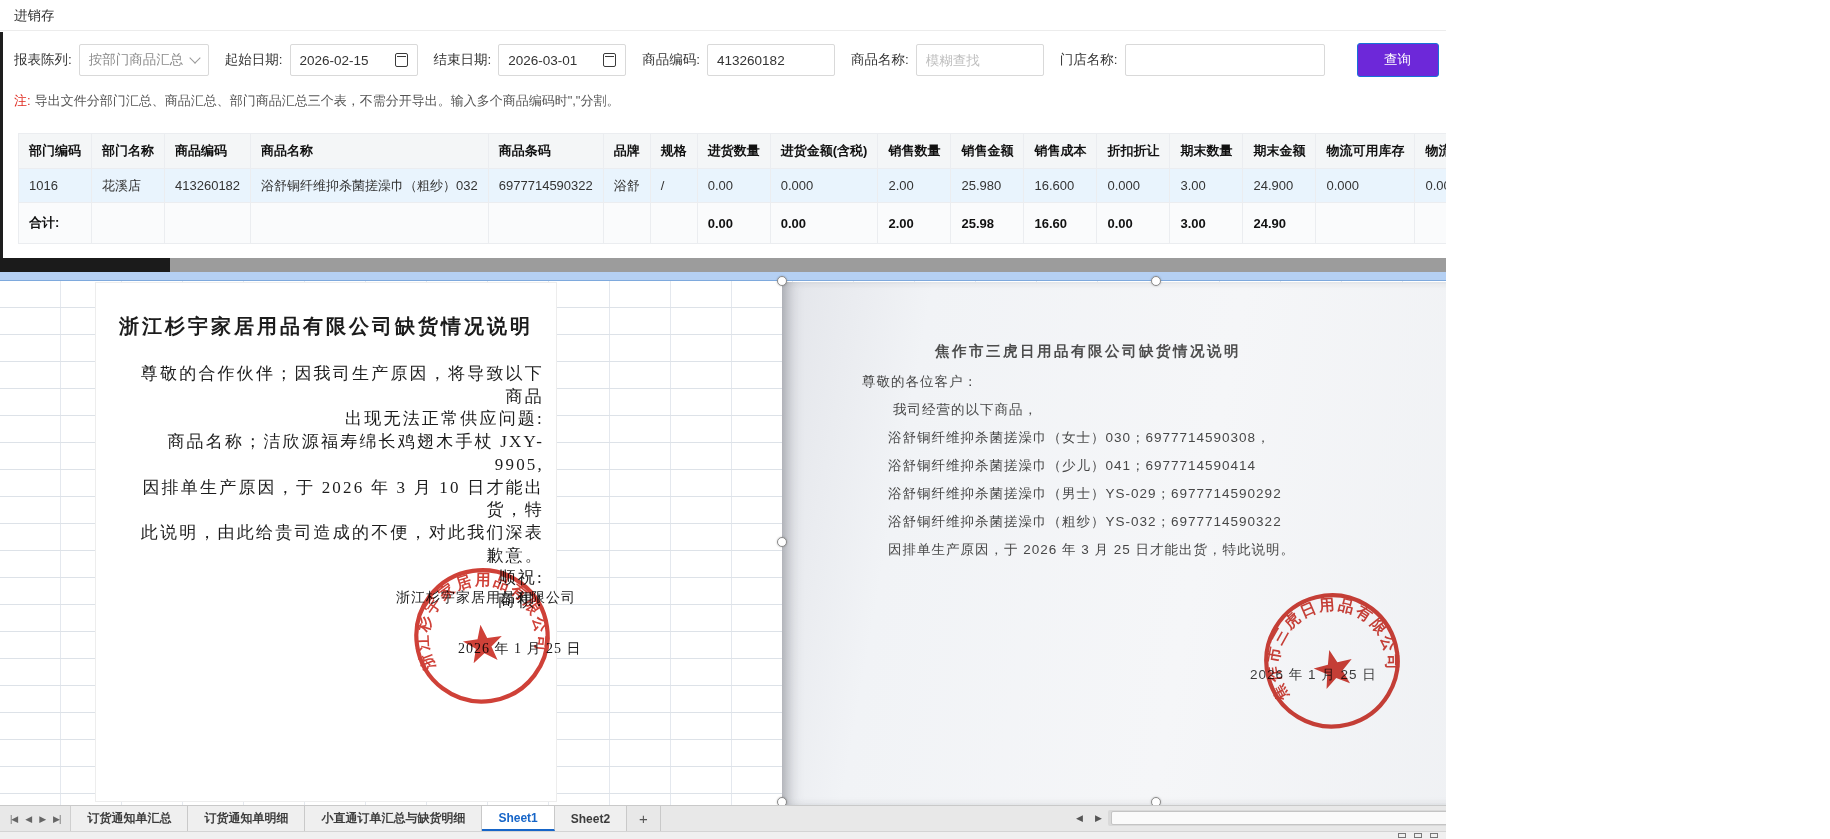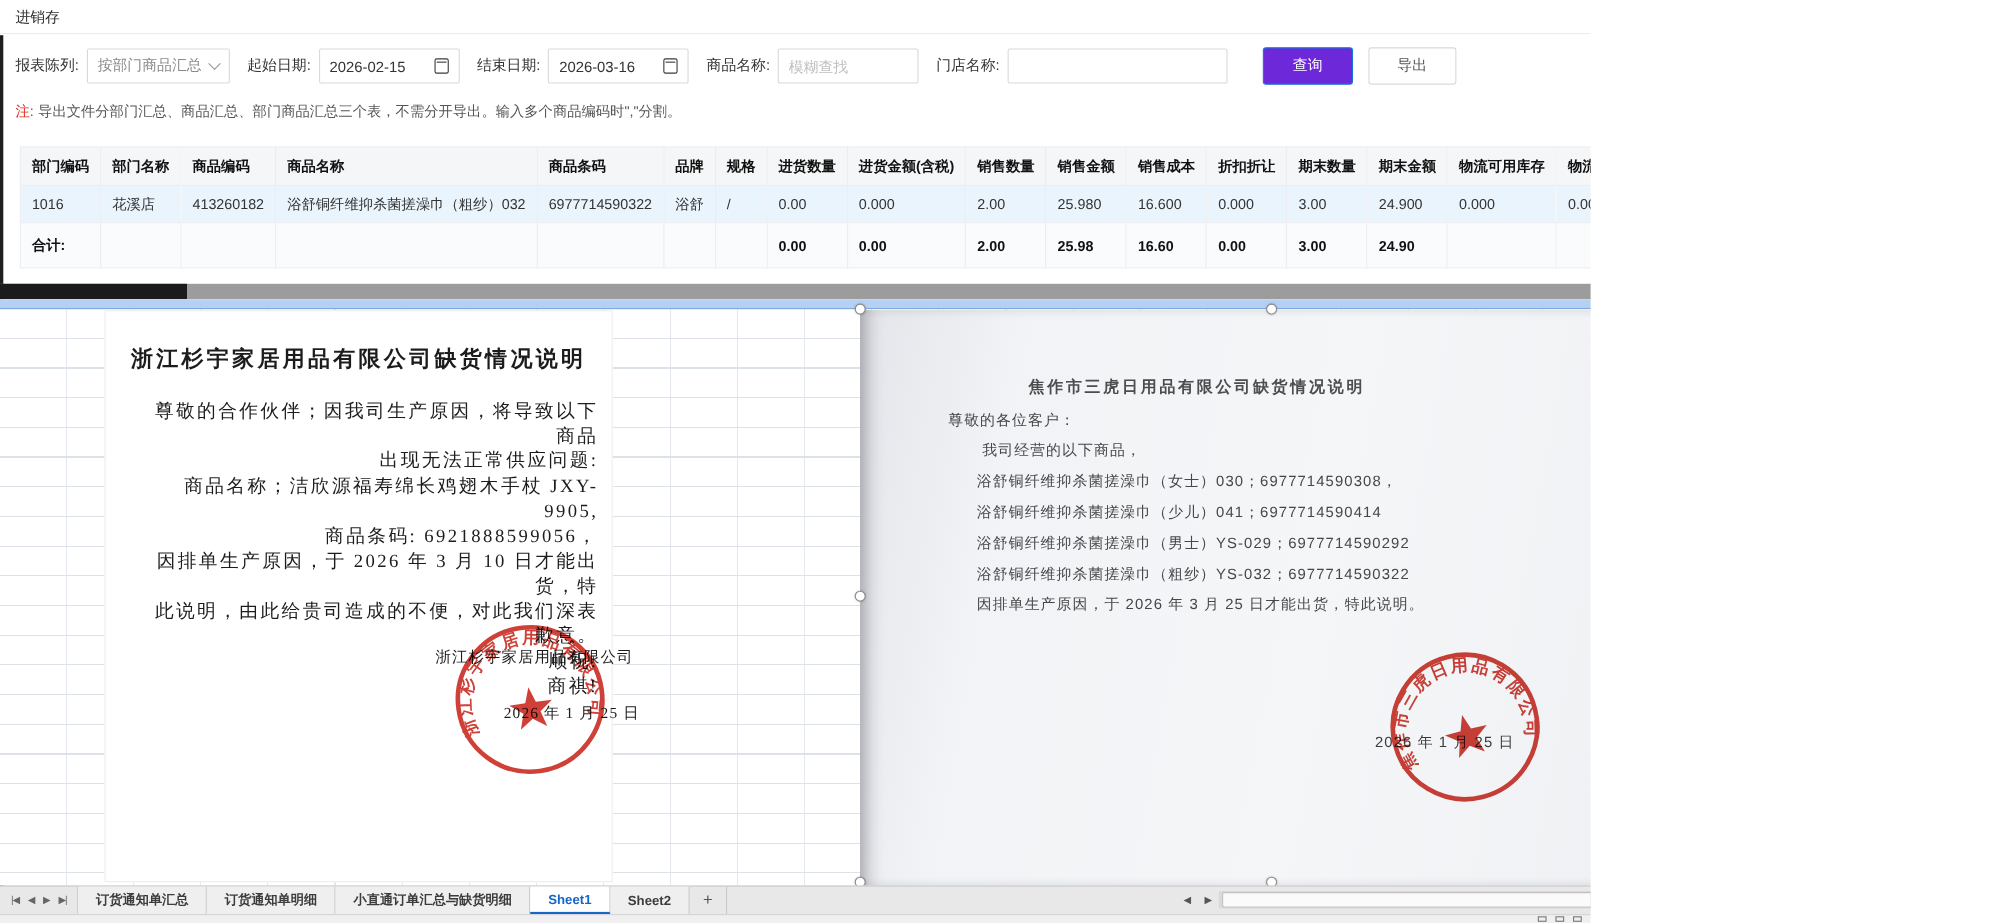--- a/index.html
+++ b/index.html
@@ -135,23 +135,27 @@
     <div class="fgroup">
       <span class="flabel">起始日期:</span>
       <div class="ctl datebox">
         <span>2026-02-15</span>
         <span class="cal"></span>
       </div>
     </div>
     <div class="fgroup">
       <span class="flabel">结束日期:</span>
       <div class="ctl datebox">
-        <span>2026-03-16</span>
+        <span>2026-03-01</span>
         <span class="cal"></span>
       </div>
+    </div>
+    <div class="fgroup">
+      <span class="flabel">商品编码:</span>
+      <input id="code-input" class="ctl" value="413260182" style="">
     </div>
     <div class="fgroup">
       <span class="flabel">商品名称:</span>
       <input id="name-input" class="ctl" placeholder="模糊查找" style="">
     </div>
     <div class="fgroup">
       <span class="flabel">门店名称:</span>
       <input id="store-input" class="ctl" style="">
     </div>
     <div id="query-btn" class="btn">查询</div>
@@ -252,21 +256,20 @@
   <div id="sheet">
     <div class="gridbg"></div>
     <div id="bluestrip"></div>
 
     <div id="paper-left">
       <div id="doc-left-title">浙江杉宇家居用品有限公司缺货情况说明</div>
       <div id="doc-left-body">
           <div>尊敬的合作伙伴；因我司生产原因，将导致以下商品</div>
           <div>出现无法正常供应问题:</div>
           <div>商品名称；洁欣源福寿绵长鸡翅木手杖 JXY-9905,</div>
-          <div>商品条码:  6921888599056，</div>
           <div>因排单生产原因，于 2026 年 3 月 10 日才能出货，特</div>
           <div>此说明，由此给贵司造成的不便，对此我们深表歉意。</div>
           <div>顺祝:</div>
           <div>商祺!</div>
         </div>
       <div id="doc-left-company">浙江杉宇家居用品有限公司</div>
       <div id="doc-left-date">2026 年 1 月 25 日</div>
       <div id="stamp-left" class="stamp"><svg viewBox="0 0 160 160" width="150" height="150">
             <circle cx="80" cy="82" r="70" fill="none" stroke="#c9261c" stroke-width="4.5"></circle>
             <path id="arcL" d="M 30,115 A 58,58 0 1 1 130,115" fill="none"></path>

